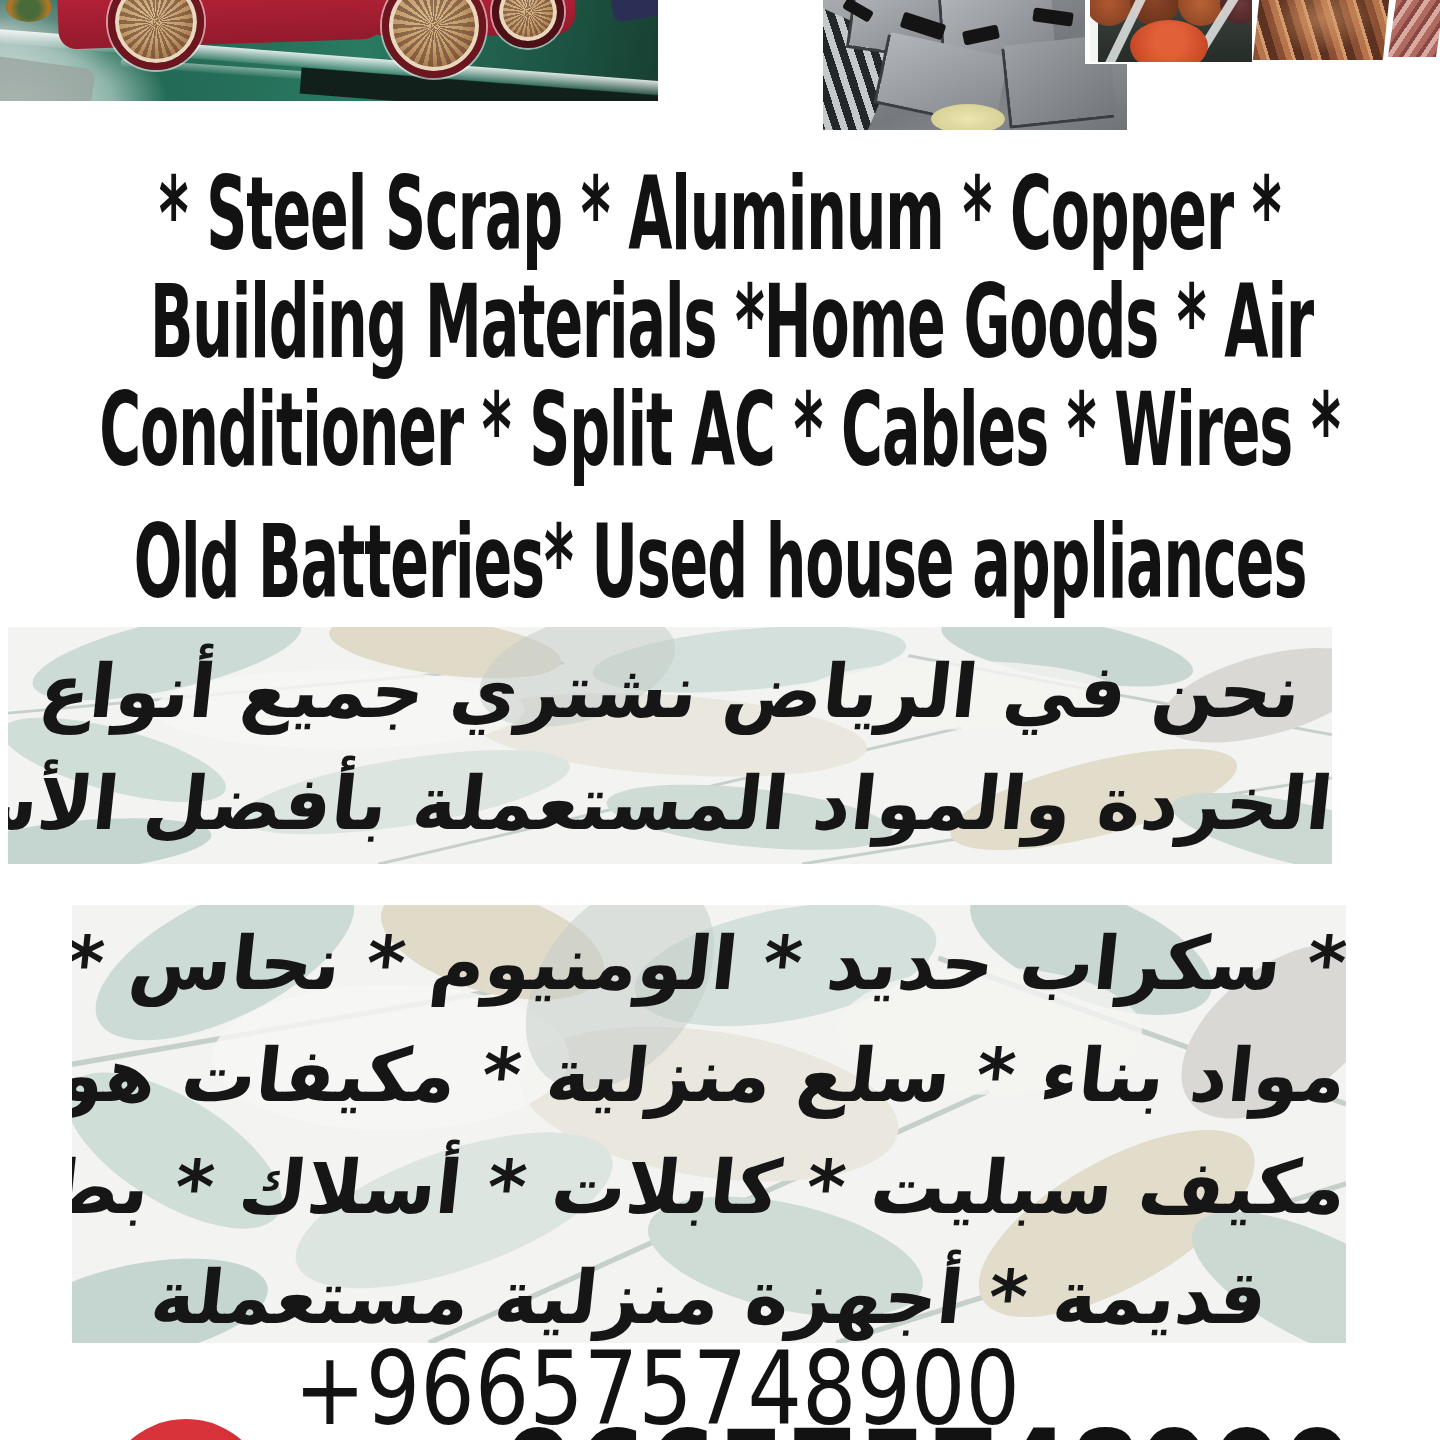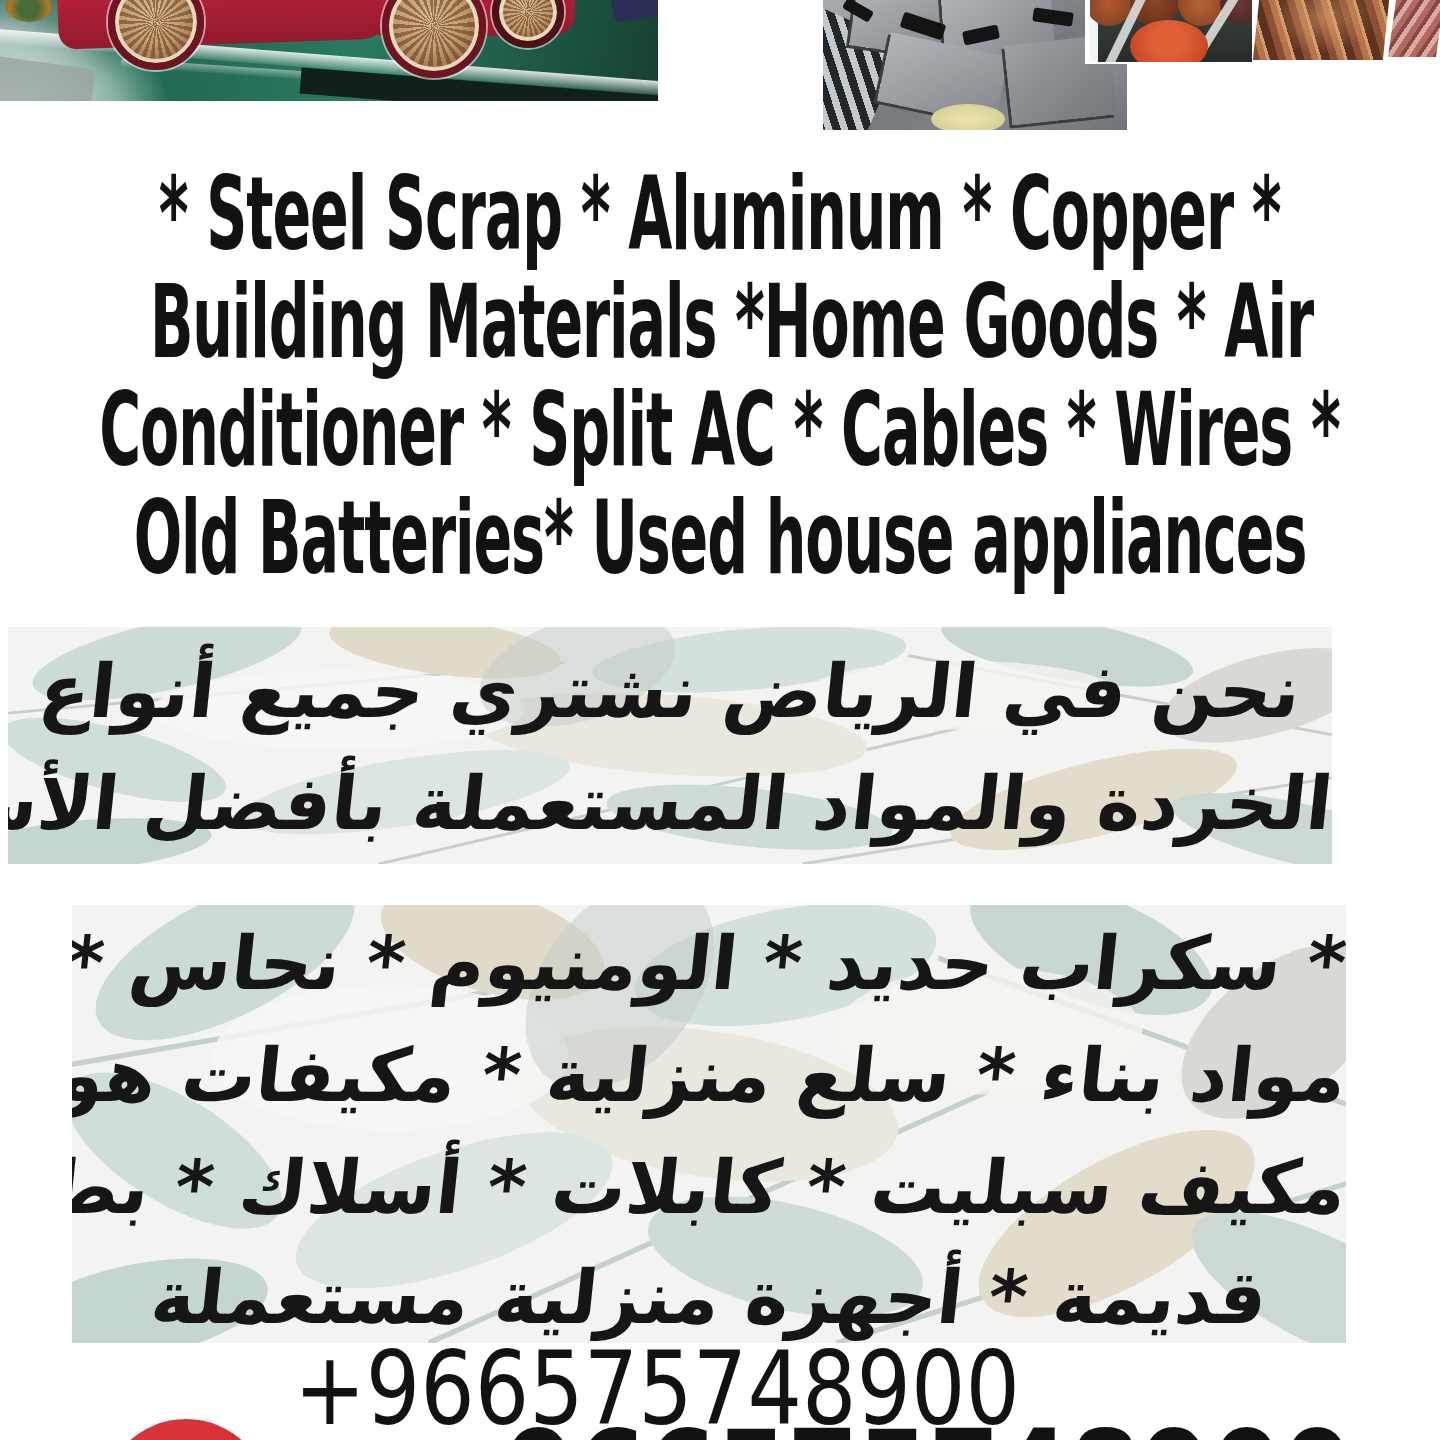--- a/index.html
+++ b/index.html
@@ -73,21 +73,21 @@
       repeating-linear-gradient(68deg,#8a4f33 0 7px,#b5744a 7px 13px,#d29a6e 13px 16px,#5c3220 16px 24px);
     transform:skewX(-6deg);}
   #photo-pink{left:1392px;top:0;width:48px;height:57px;
     background:repeating-linear-gradient(118deg,#b06a62 0 6px,#8a4844 6px 10px,#d8aaa0 10px 15px);
     transform:skewX(-8deg);}
 
   
   .h-line{position:absolute;left:0;width:1440px;height:108px;display:flex;justify-content:center;align-items:center;}
   .h-line span{display:inline-block;white-space:nowrap;font-weight:700;font-size:102px;line-height:108px;
     color:#121212;transform:scaleX(0.56);letter-spacing:-2px;}
-  #hl1{top:160px;justify-content:center;} #hl2{top:268px;padding-left:11px;} #hl3{top:376px;} #hl4{top:484px;}
+  #hl1{top:160px;justify-content:center;} #hl2{top:268px;padding-left:11px;} #hl3{top:376px;} #hl4{top:508px;}
 
   
   .ar-block{position:absolute;overflow:hidden;background:#f3f3f1;}
   #ar1{left:8px;top:627px;width:1324px;height:237px;}
   #ar2{left:72px;top:905px;width:1274px;height:438px;}
   .leafbg{position:absolute;inset:0;}
   .leafbg svg{width:100%;height:100%;display:block;}
   .ar-line{position:absolute;left:0;width:100%;text-align:center;direction:rtl;
     font-weight:700;color:#161616;white-space:nowrap;font-size:74px;line-height:100px;
     transform:skewX(-6deg);}

